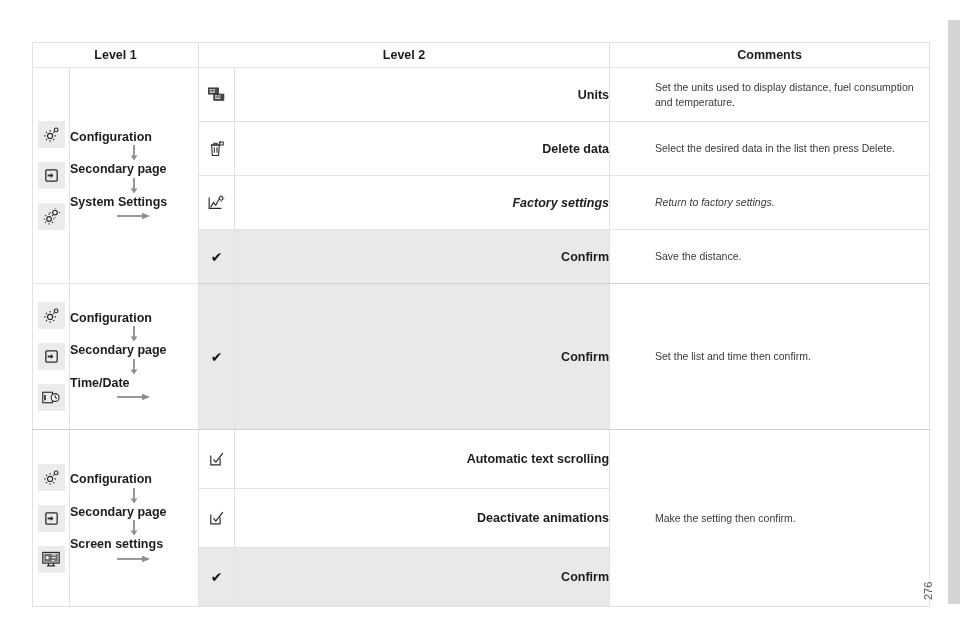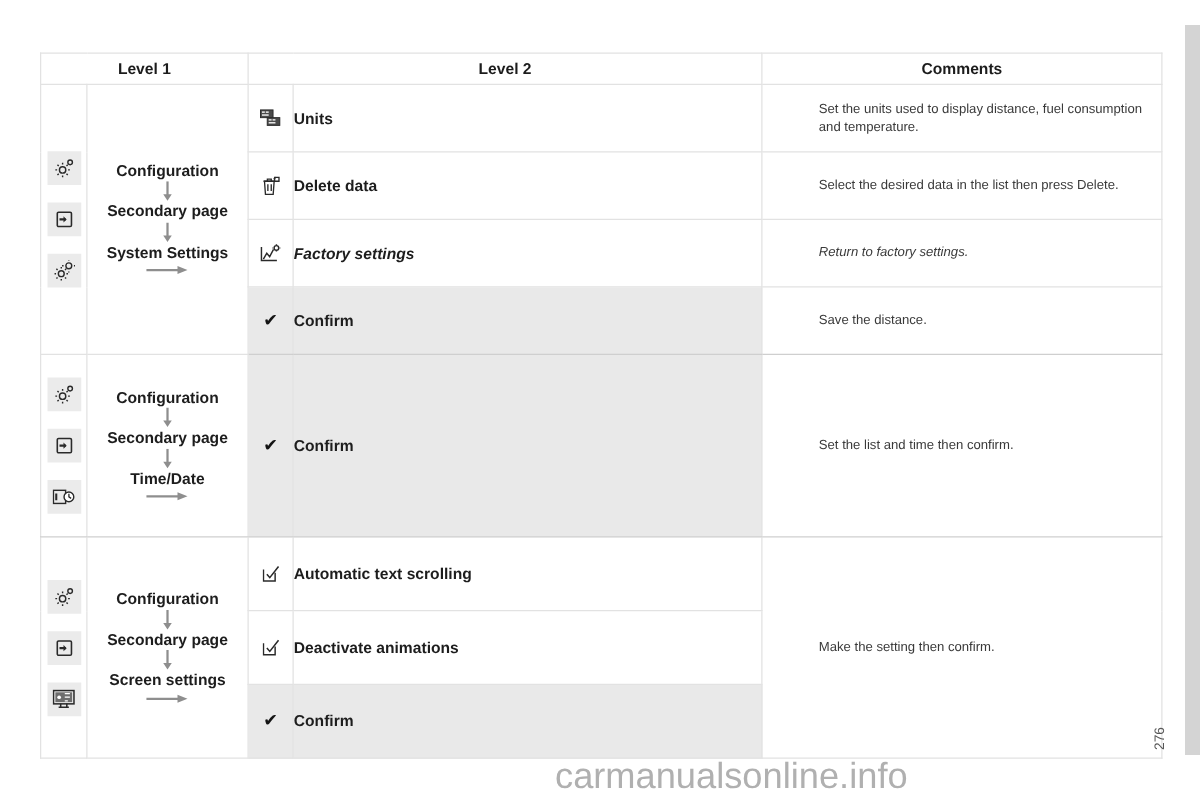--- a/index.html
+++ b/index.html
@@ -83,21 +83,20 @@
     background: #ebebeb;
     display: flex;
     align-items: center;
     justify-content: center;
   }
   .icon-chip svg { display: block; }
 
   
   .l1-path-cell {
     background: #ffffff;
-    text-align: center;
     padding: 4px 6px;
   }
   .path-line {
     font-size: 12.5px;
     font-weight: bold;
     color: #1d1d1d;
     line-height: 1.15;
     white-space: nowrap;
   }
   .path-arrow-down {
@@ -127,20 +126,21 @@
     font-family: "DejaVu Sans", sans-serif;
   }
 
   
   .l2-text-cell {
     font-size: 12.5px;
     font-weight: bold;
     color: #1d1d1d;
     padding: 0 0 0 9px;
     background: #ffffff;
+    text-align: right;
   }
   .l2-text-cell.shaded { background: #e9e9e9; margin-top: 24px; }
 
   
   .comment-cell {
     background: #e9e9e9;
     font-size: 10.5px;
     font-weight: normal;
     color: #3a3a3a;
     padding: 0 14px 0 10px;
@@ -430,16 +430,15 @@
       <tr style="height:59px;">
         <td class="l2-icon-cell shaded">
           <span class="check-glyph">✔</span>
         </td>
         <td class="l2-text-cell shaded">Confirm</td>
       </tr>
 
     </tbody>
   </table>
 
-  <div class="watermark">carmanualsonline.info</div>
   <div class="page-number">276</div>
 
 </div>
 
 </body></html>

